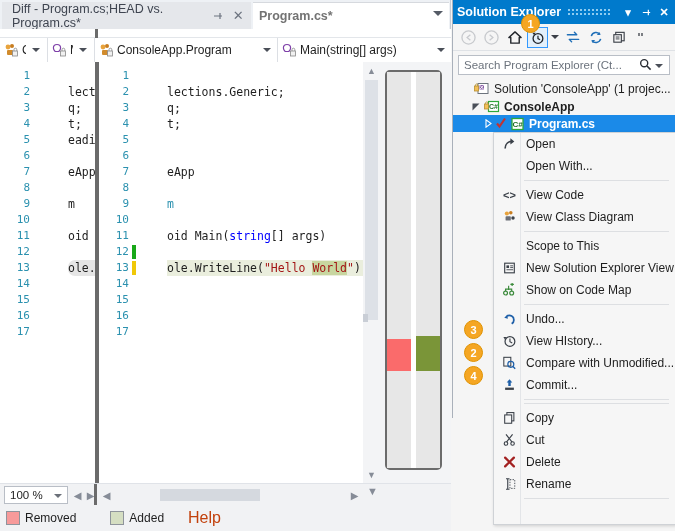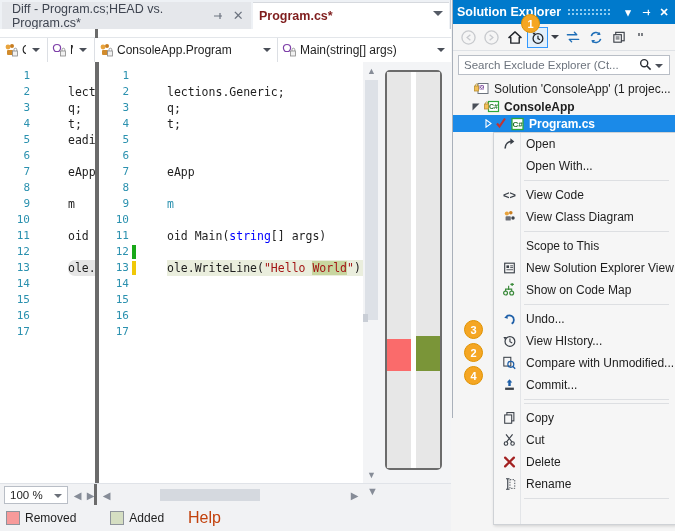--- a/index.html
+++ b/index.html
@@ -32,21 +32,21 @@
     font-size: 12.5px;
     padding: 0 6px;
   }
   #tab-diff {
     left: 2px; width: 249px;
     background: #e5e7eb; color: #3f4551;
   }
   #tab-diff .tab-label { padding-left: 4px; }
   #tab-prog {
     left: 253px; width: 196px;
-    background: #ffffff; color: #7f1d1d; font-weight: bold;
+    background: #ffffff; color: #737373; font-weight: bold;
     border-top: 1px solid #d6d9de;
   }
   .tab-pin, .tab-close {
     width: 16px; height: 16px; margin-left: 6px;
     display: flex; align-items: center; justify-content: center;
     color: #6d7480; font-size: 12px; cursor: default;
   }
   .tab-close { font-size: 13px; }
   #tab-prog .tab-caret {
     position: absolute; right: 6px; top: 8px;
@@ -527,21 +527,21 @@
           </svg>
       </div>
       <div class="se-ti">
         <svg width="12" height="12" viewBox="0 0 12 12">
             <path d="M3 2v3M6 2v3" stroke="#3a3f47" stroke-width="1.3"></path>
           </svg>
       </div>
     </div>
 
     <div id="se-search">
-      <span>Search Exclude Explorer (Ct...</span>
+      <span>Search Program Explorer (Ct...</span>
       <span class="s-ico">
         <svg width="13" height="13" viewBox="0 0 14 14">
             <circle cx="5.6" cy="5.6" r="3.8" fill="none" stroke="#2b2f36" stroke-width="1.5"></circle>
             <path d="M8.6 8.6L12.5 12.5" stroke="#2b2f36" stroke-width="1.7"></path>
           </svg>
       </span>
       <span class="s-caret"></span>
     </div>
 
     <div class="tree-row" id="tr-solution">

